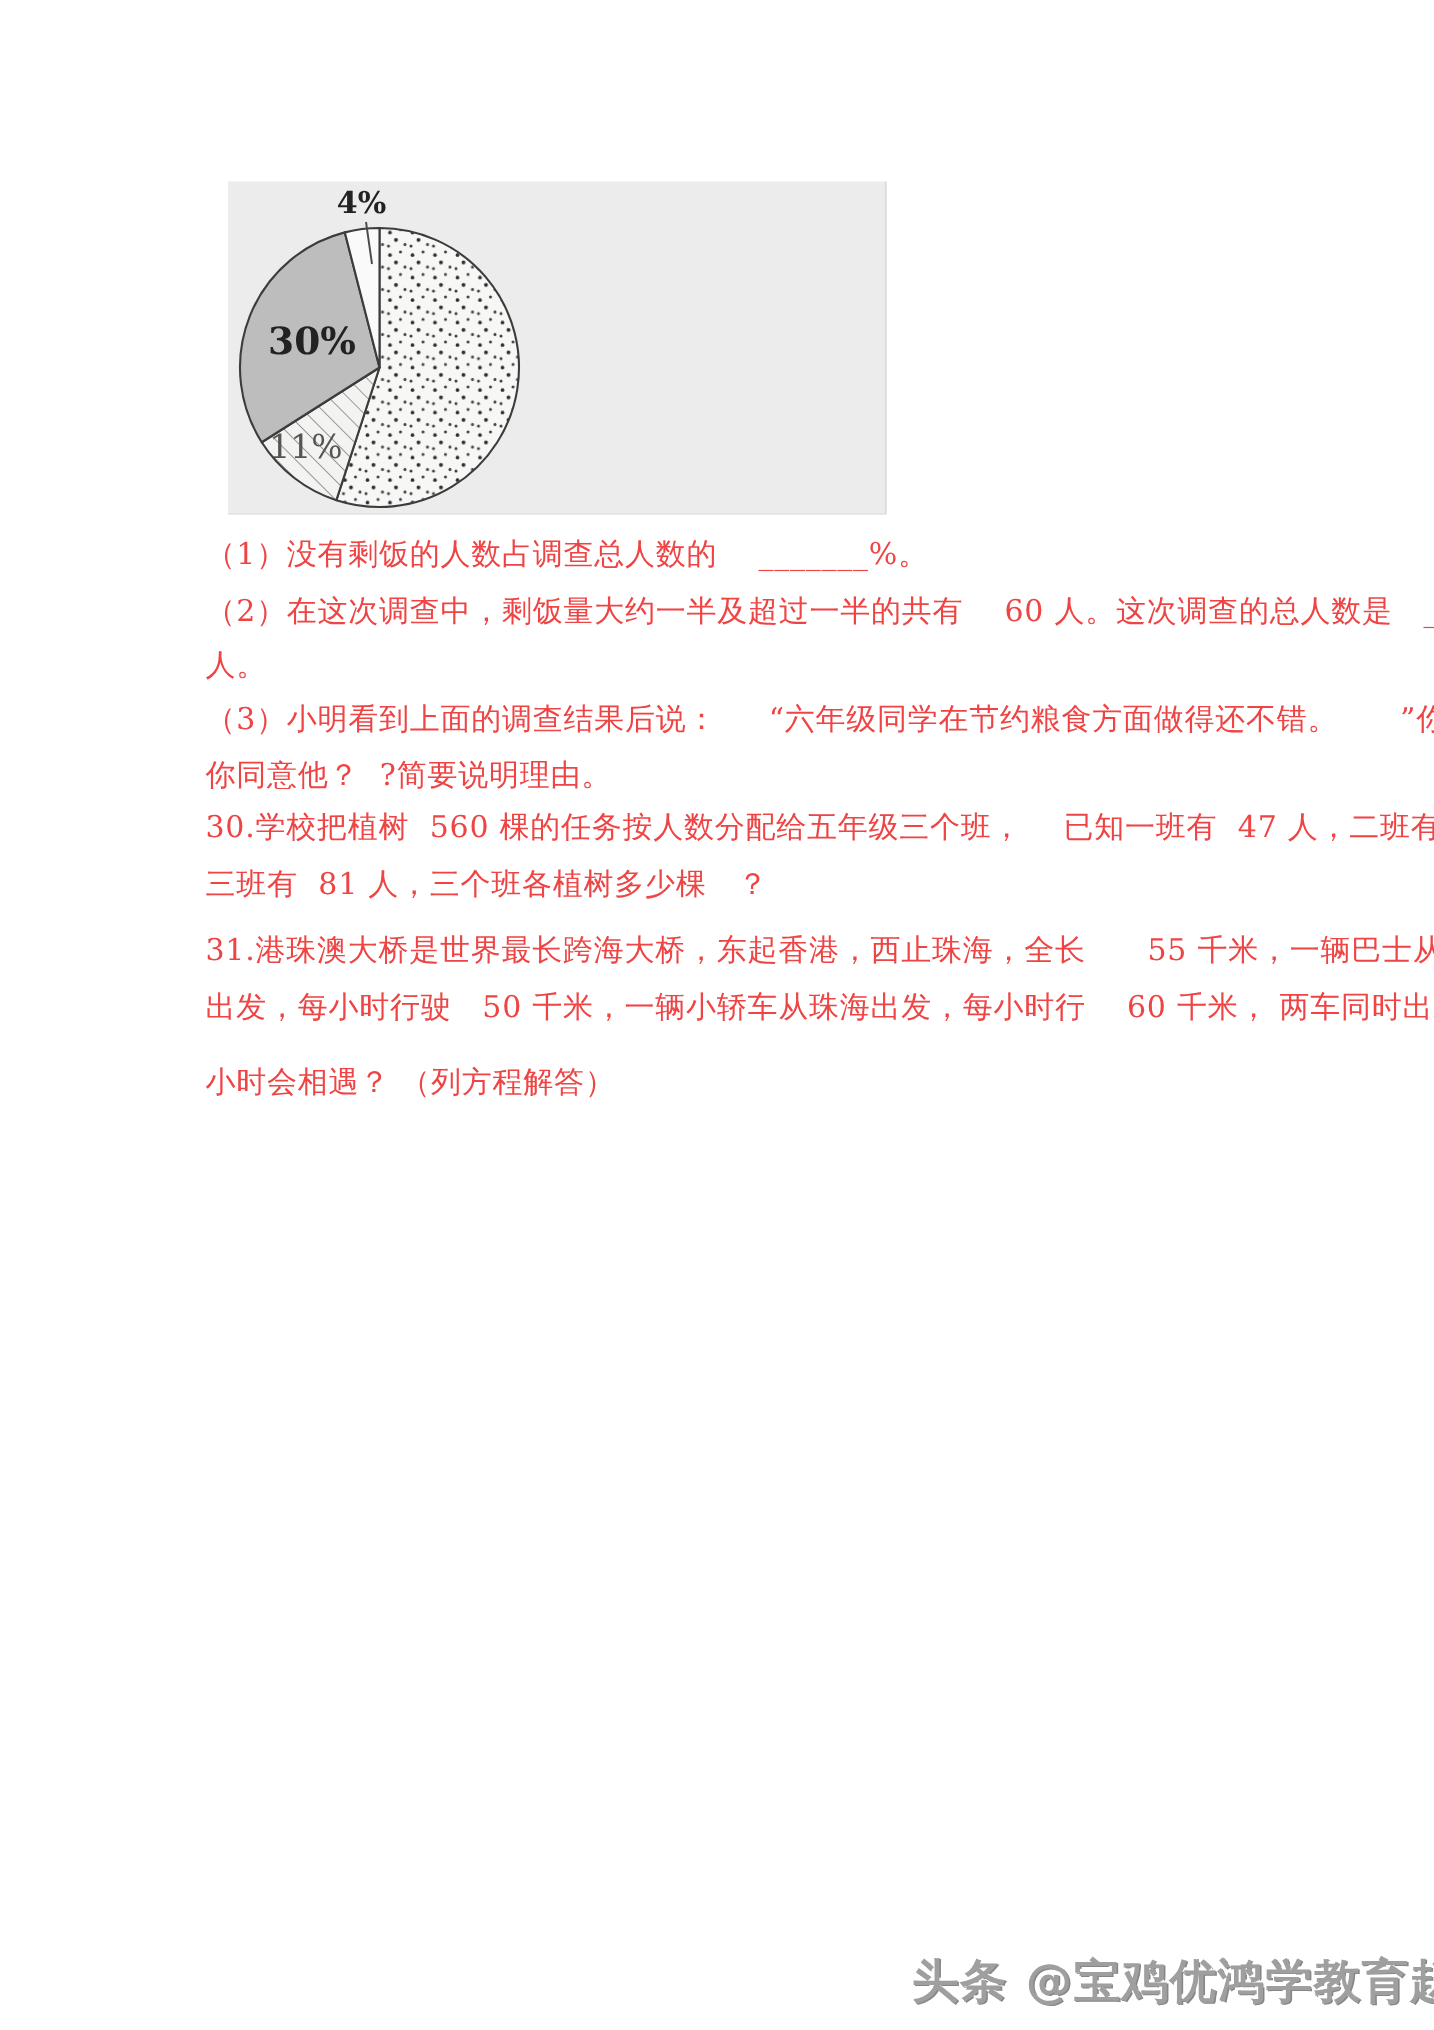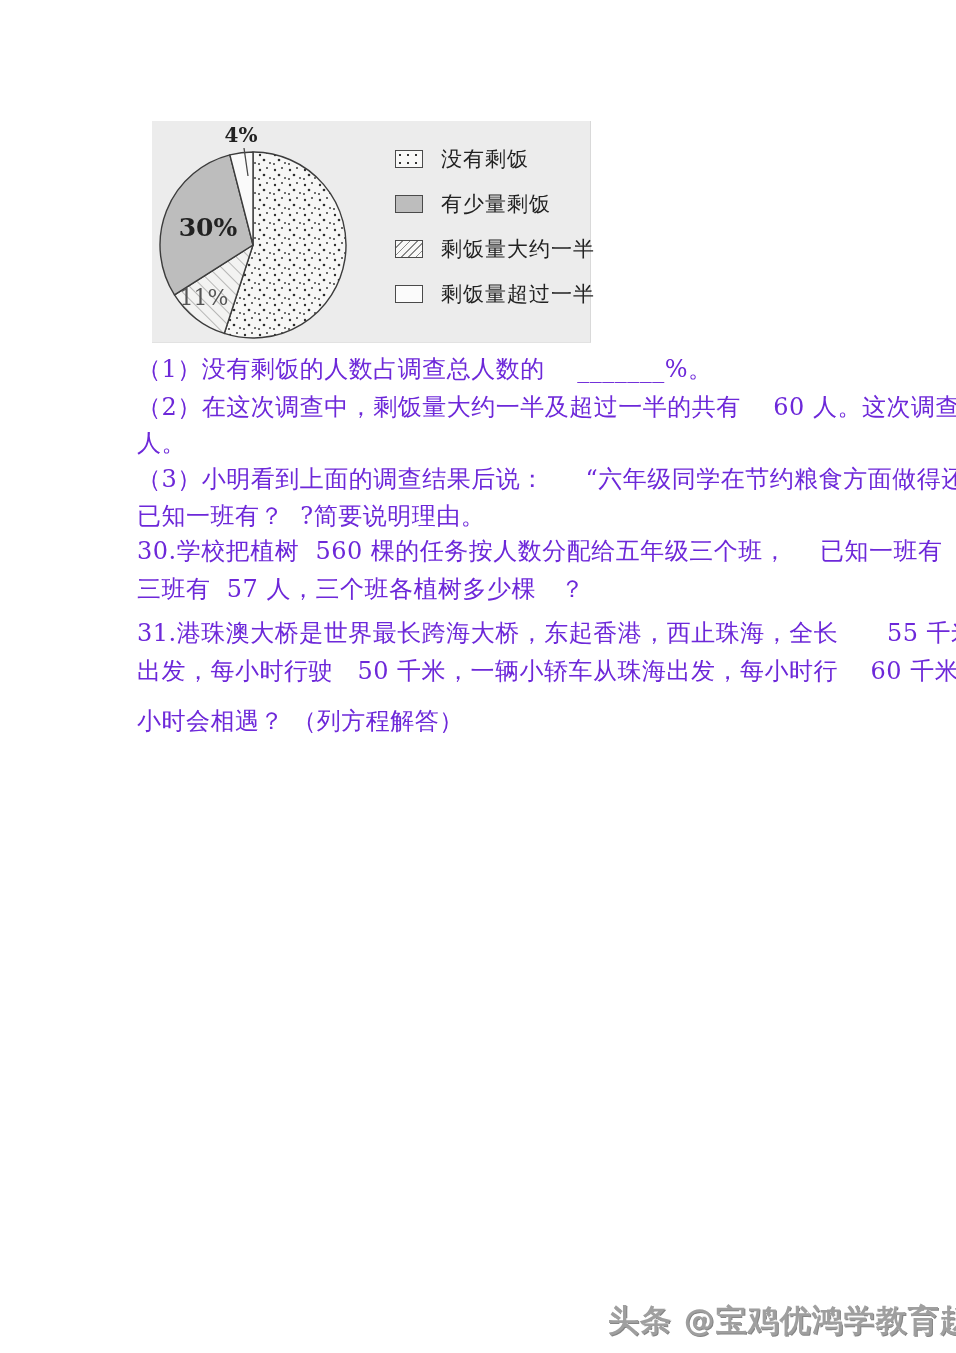--- a/index.html
+++ b/index.html
@@ -14,22 +14,22 @@
   .figure svg{position:absolute;left:0;top:0;}
   .legend{position:absolute;left:243px;top:28px;}
   .legend-item{display:flex;align-items:center;margin-bottom:26px;height:19px;}
   .swatch{width:28px;height:18px;border:1.5px solid #4a4a4a;box-sizing:border-box;margin-right:18px;flex:0 0 auto;}
   .sw-dots{background-color:#f8f8f7;background-image:radial-gradient(#333 1px,transparent 1.4px);background-size:8px 8px;}
   .sw-gray{background:#bdbdbd;}
   .sw-hatch{background-color:#f8f8f7;background-image:repeating-linear-gradient(135deg,transparent 0 4px,#8a8a8a 4px 5.2px);}
   .sw-white{background:#fbfbfb;}
   .legend-label{font-size:21px;color:#222;letter-spacing:1px;white-space:nowrap;}
   .tline{
-    position:absolute;left:137px;font-size:24px;line-height:26px;
-    white-space:pre;letter-spacing:0.5px;color:#6d28d9;
+    position:absolute;left:137px;font-size:20px;line-height:26px;
+    white-space:pre;letter-spacing:0.5px;color:#ef4444;
   }
   .watermark{
     position:absolute;left:608px;top:1300px;
     font-family:"DejaVu Sans","Liberation Sans",sans-serif;
     font-weight:700;font-size:31px;letter-spacing:1px;white-space:pre;
     color:#9f9f9f;text-shadow:-2px -2px 0 #ffffff,1px 1px 0 #868686;
   }
 </style>
 </head>
 <body>
@@ -60,46 +60,28 @@
         <path d="M 101 124 L 77.87 33.92 A 93 93 0 0 1 101 31 Z" fill="#fafafa"></path>
       </g>
 
       <line x1="92" y1="27" x2="96" y2="55" stroke="#4a4a4a" stroke-width="1.3"></line>
 
       <text x="56" y="115" text-anchor="middle" font-size="25" font-weight="600" fill="#222222">30%</text>
       <text x="52" y="184" text-anchor="middle" font-size="22" fill="#555555">11%</text>
       <text x="89" y="21" text-anchor="middle" font-size="20" font-weight="600" fill="#222222">4%</text>
     </svg>
 
-    <div class="legend">
-      <div class="legend-item">
-        <span class="swatch sw-dots"></span>
-        <span class="legend-label">没有剩饭</span>
-      </div>
-      <div class="legend-item">
-        <span class="swatch sw-gray"></span>
-        <span class="legend-label">有少量剩饭</span>
-      </div>
-      <div class="legend-item">
-        <span class="swatch sw-hatch"></span>
-        <span class="legend-label">剩饭量大约一半</span>
-      </div>
-      <div class="legend-item">
-        <span class="swatch sw-white"></span>
-        <span class="legend-label">剩饭量超过一半</span>
-      </div>
-    </div>
   </div>
 
   <div class="tline" style="top:356px;">（1）没有剩饭的人数占调查总人数的    _______%。</div>
   <div class="tline" style="top:394px;">（2）在这次调查中，剩饭量大约一半及超过一半的共有    60 人。这次调查的总人数是   ________</div>
   <div class="tline" style="top:430px;">人。</div>
   <div class="tline" style="top:466px;">（3）小明看到上面的调查结果后说：     “六年级同学在节约粮食方面做得还不错。      ”你同意他</div>
-  <div class="tline" style="top:503px;">已知一班有？  ?简要说明理由。</div>
+  <div class="tline" style="top:503px;">你同意他？  ?简要说明理由。</div>
   <div class="tline" style="top:538px;">30.学校把植树  560 棵的任务按人数分配给五年级三个班，    已知一班有  47 人，二班有  48 人，</div>
-  <div class="tline" style="top:576px;">三班有  57 人，三个班各植树多少棵   ？</div>
+  <div class="tline" style="top:576px;">三班有  81 人，三个班各植树多少棵   ？</div>
   <div class="tline" style="top:620px;">31.港珠澳大桥是世界最长跨海大桥，东起香港，西止珠海，全长      55 千米，一辆巴士从香港</div>
   <div class="tline" style="top:658px;">出发，每小时行驶   50 千米，一辆小轿车从珠海出发，每小时行    60 千米， 两车同时出发后几</div>
   <div class="tline" style="top:696px;margin-top:12px;">小时会相遇？ （列方程解答）</div>
 
   <div class="watermark">头条 @宝鸡优鸿学教育赵老师</div>
 
 </div>
 
 </body></html>

